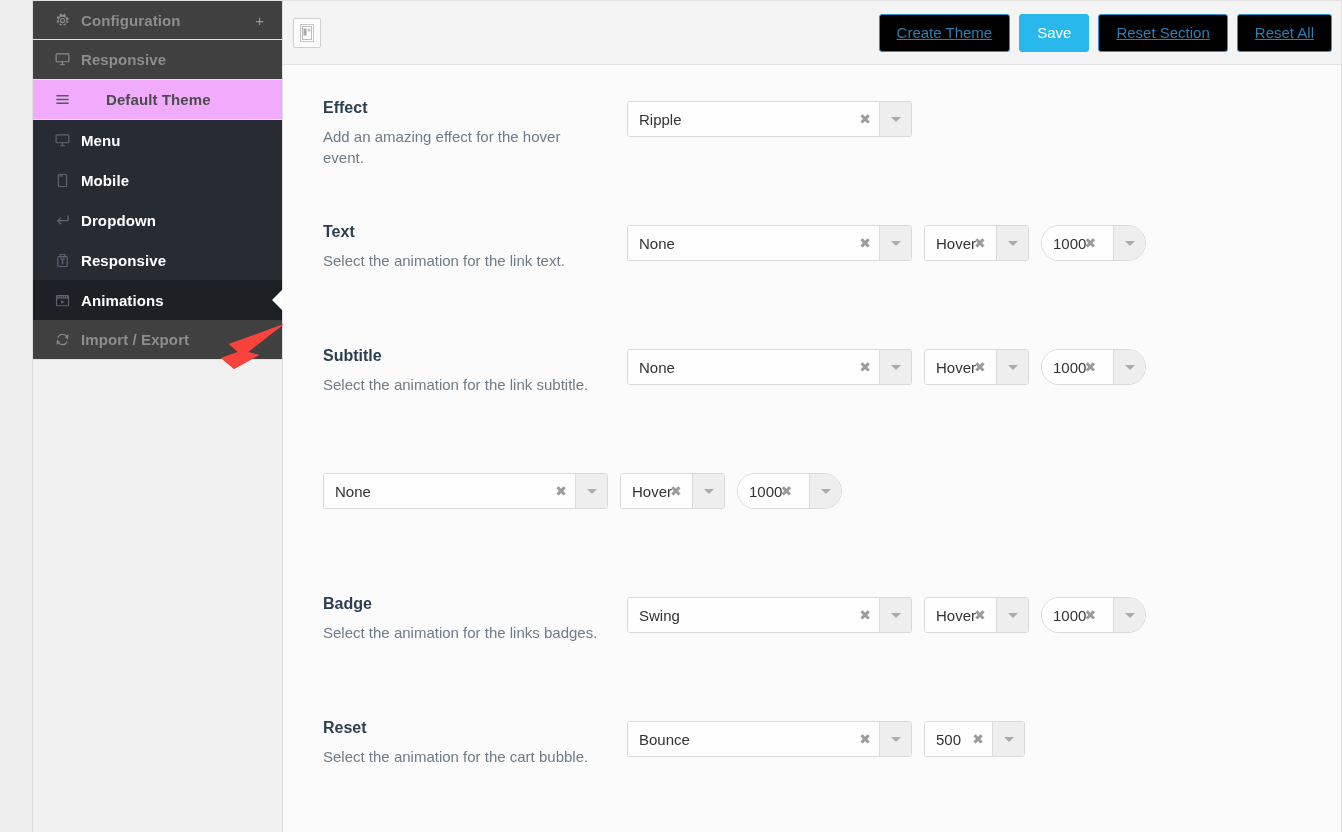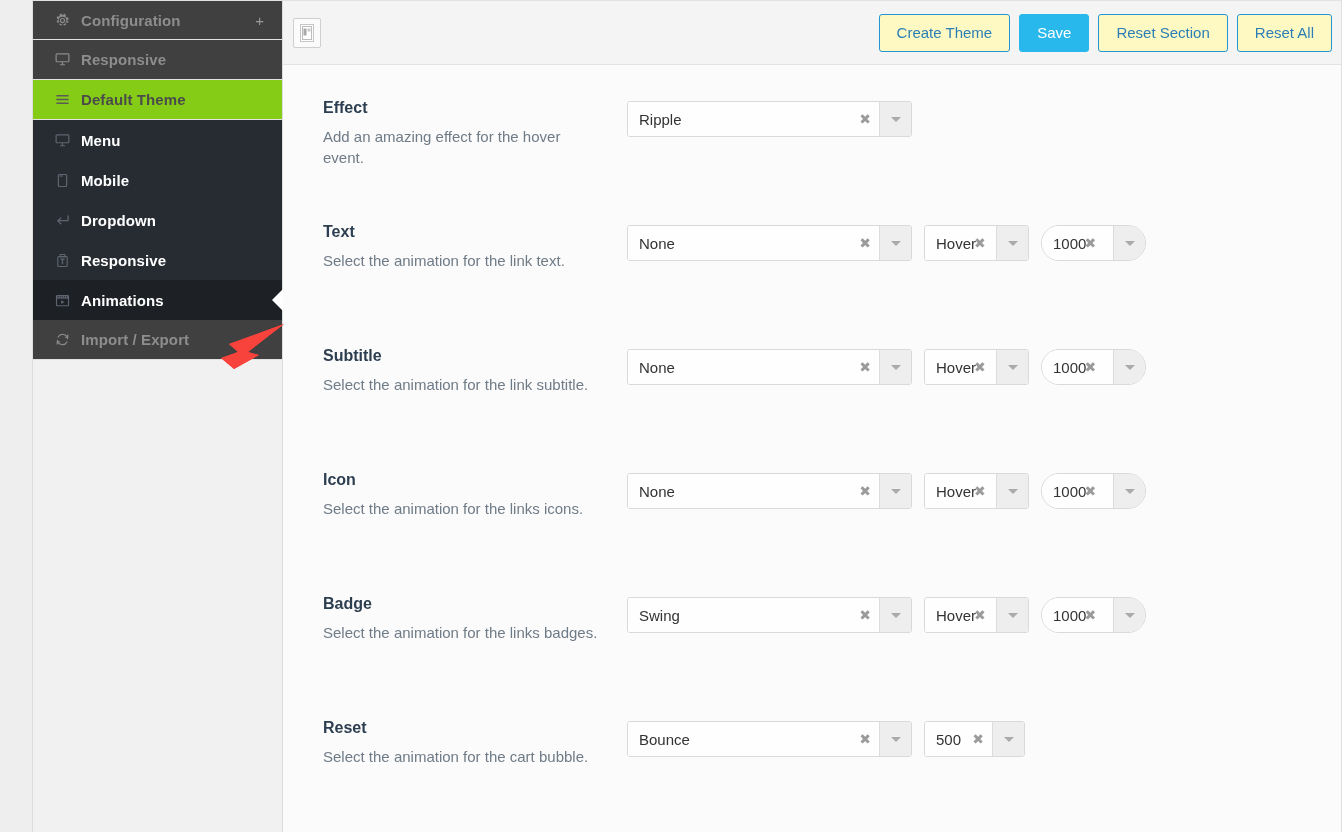--- a/index.html
+++ b/index.html
@@ -44,21 +44,21 @@
     color: #8d8d8d;
   }
   .nav-item .plus {
     position: absolute; right: 18px; top: 50%; transform: translateY(-50%);
     color: #9a9a9a; font-size: 15px; line-height: 1;
   }
 
   
   .lvl0 { background: #404040; border-bottom: 1px solid #e2e2e2; }
   .lvl0.first { border-top: 1px solid #e2e2e2; }
-  .lvl0.active { background: #84cc16; }
+  .lvl0.active { background: #f0abfc; gap: 25px; }
   .lvl0.active .lbl { color: #4b4b4b; }
   .lvl0.active .ico { color: #5a5a5a; }
 
   
   .lvl1 { background: #272c33; height: 40px; }
   .lvl1 .lbl { color: #ffffff; }
   .lvl1 .ico { color: #5d6570; }
   .lvl1.active { background: #1d2025; }
   .lvl1 .caret-left {
     position: absolute; right: -1px; top: 50%; transform: translateY(-50%);
@@ -107,23 +107,24 @@
     height: 38px;
     padding: 0 17px;
     margin-left: 9px;
     font-size: 15px;
     border-radius: 3px;
     display: flex; align-items: center; justify-content: center;
     cursor: pointer;
     white-space: nowrap;
   }
   .tb-btn.outline {
-    background: #fef9c3;
+    background: #000000;
     border: 1px solid #2496d4;
     color: #2b7fb5;
+    text-decoration: underline;
   }
   .tb-btn.primary {
     background: #29b8ec;
     border: 1px solid #29b8ec;
     color: #ffffff;
   }
 
   
   .body {
     flex: 1 1 auto;
@@ -397,24 +398,20 @@
                 <span>1000</span>
                 <span class="clr">✖</span>
               </div>
               <div class="arrow">
                 <i></i>
               </div>
             </div>
           </div>
         </div>
         <div class="row">
-          <div class="left">
-            <p class="ttl">Icon</p>
-            <p class="desc">Select the animation for the links icons.</p>
-          </div>
           <div class="right">
             <div class="sel w-anim">
               <div class="val">
                 <span>None</span>
                 <span class="clr">✖</span>
               </div>
               <div class="arrow">
                 <i></i>
               </div>
             </div>

